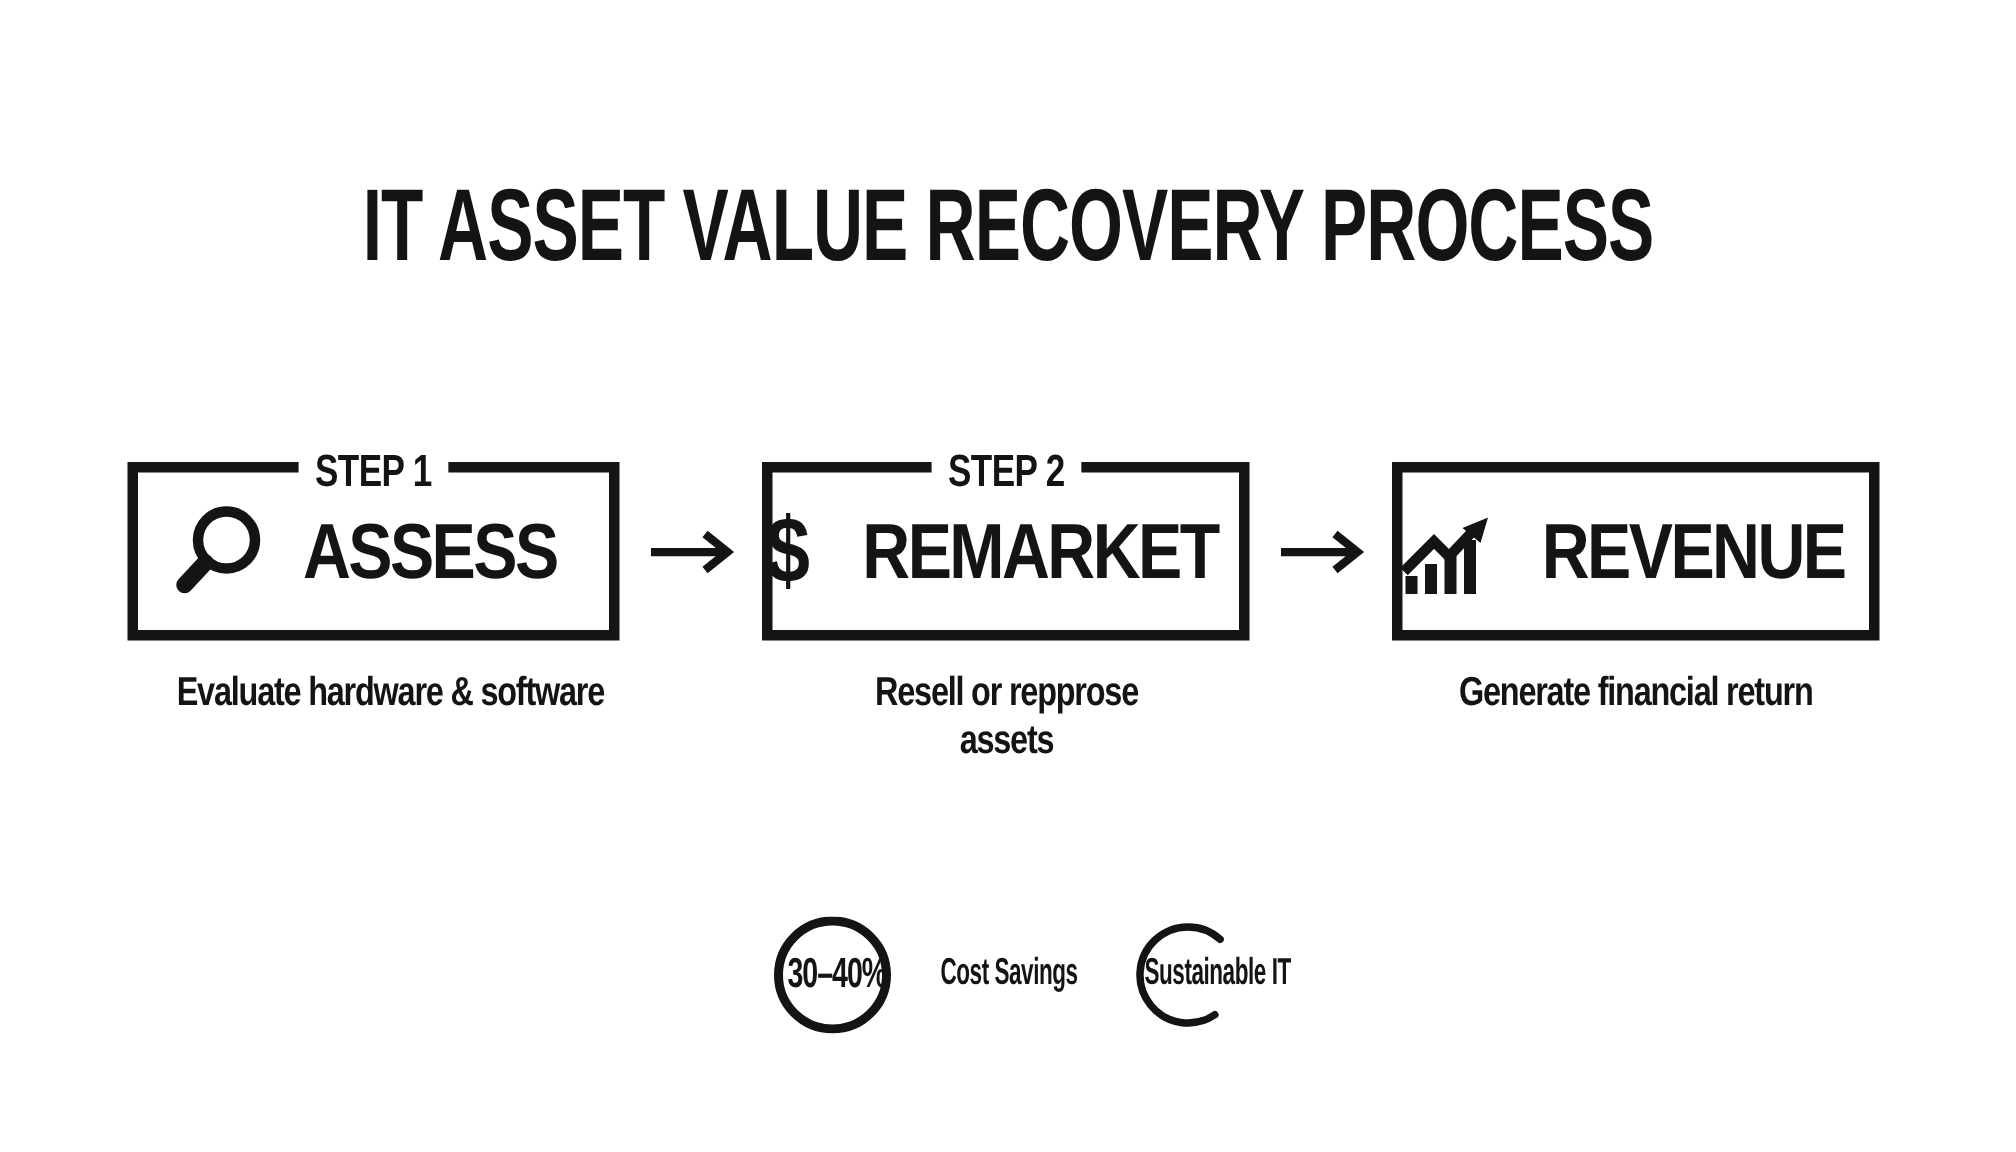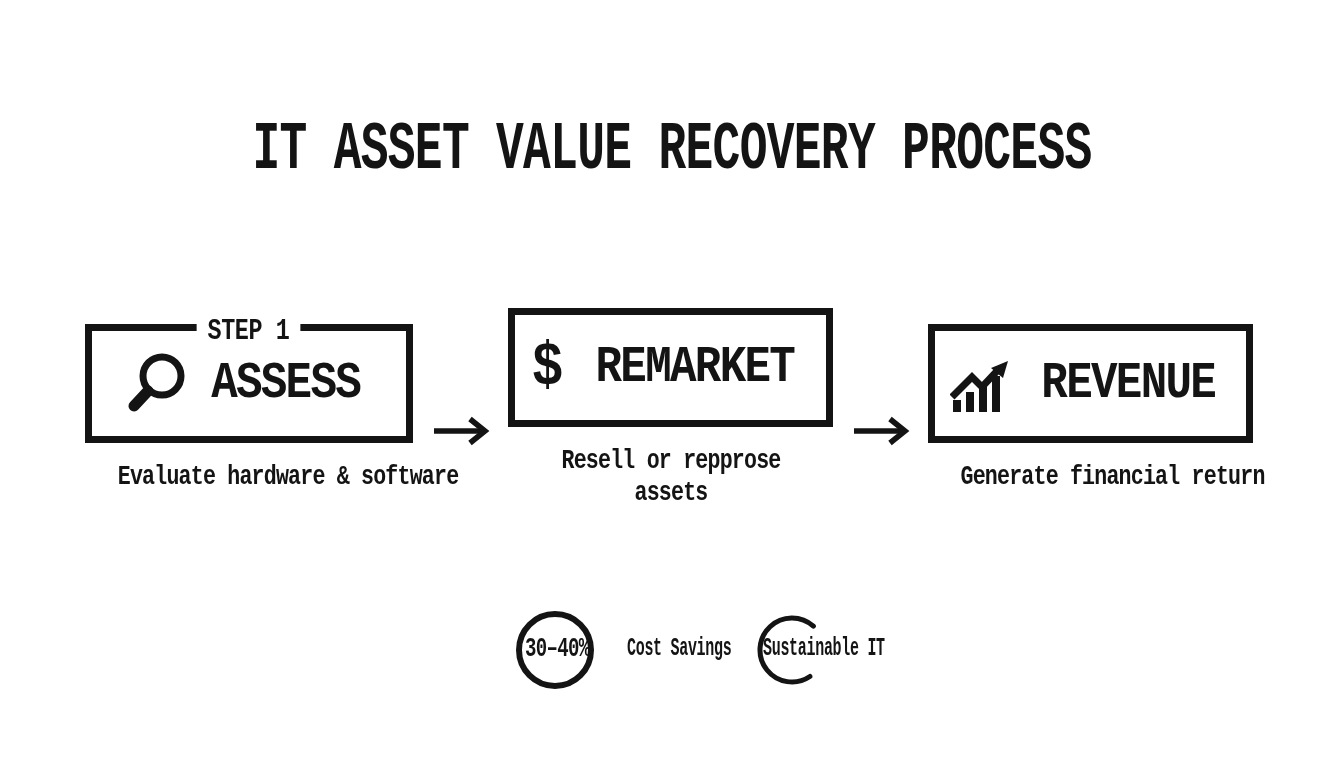--- a/index.html
+++ b/index.html
@@ -4,35 +4,35 @@
 <style>
   :root { --ink:#141414; --bg:#ffffff; }
   * { margin:0; padding:0; box-sizing:border-box; }
   html,body { background:var(--bg); }
   body {
     width:1344px; height:768px;
     font-family:"Liberation Sans", sans-serif;
     color:var(--ink);
     position:relative; overflow:hidden;
   }
-  .canvas { position:absolute; inset:0; background:var(--bg);font-family:Liberation Mono, monospace; }
+  .canvas { position:absolute; inset:0; background:var(--bg); }
 
   
   .title {
     position:absolute; top:115px; left:0; right:0;
     text-align:center;
     font-size:68px; line-height:70px; font-weight:800;
     letter-spacing:-1px; white-space:nowrap;
     transform:scaleX(0.68); transform-origin:center;
   }
 
   
   .steps-row {
     position:absolute; top:308px; left:85px; width:1168px;
-    display:flex; justify-content:space-between; align-items:center;
+    display:flex; justify-content:space-between; align-items:flex-start;
   }
   .step { display:block; }
   .step-w1 { width:328px; }
   .step-w2 { width:325px; }
   .step-box {
     position:relative; height:119px; width:100%;
     border:7px solid var(--ink);
     display:flex; align-items:center; justify-content:center; gap:12px;
     background:var(--bg);
   }
@@ -113,20 +113,23 @@
 
     <div class="arrow">
       <svg width="58" height="30" viewBox="0 0 58 30">
         <line x1="2" y1="15" x2="49" y2="15" stroke="currentColor" stroke-width="5.5"></line>
         <polyline points="38,3 53,15 38,27" fill="none" stroke="currentColor" stroke-width="5.5"></polyline>
       </svg>
     </div>
 
     <div class="step step-w2">
       <div class="step-box">
+        <div class="step-label-wrap">
+          <span class="step-label">STEP 2</span>
+        </div>
         <span class="dollar">$</span>
         <span class="step-name">REMARKET</span>
       </div>
       <div class="step-desc wrap">Resell or repprose assets</div>
     </div>
 
     <div class="arrow">
       <svg width="58" height="30" viewBox="0 0 58 30">
         <line x1="2" y1="15" x2="49" y2="15" stroke="currentColor" stroke-width="5.5"></line>
         <polyline points="38,3 53,15 38,27" fill="none" stroke="currentColor" stroke-width="5.5"></polyline>

